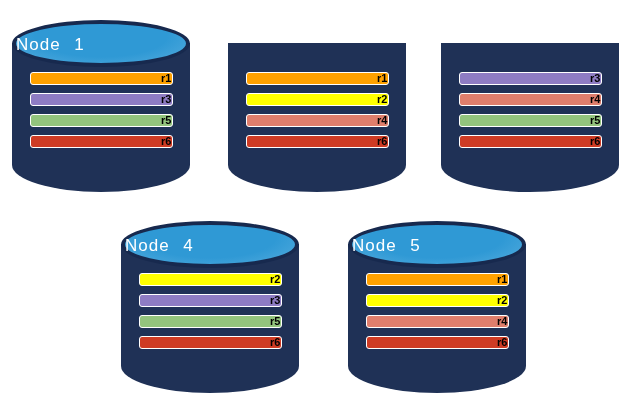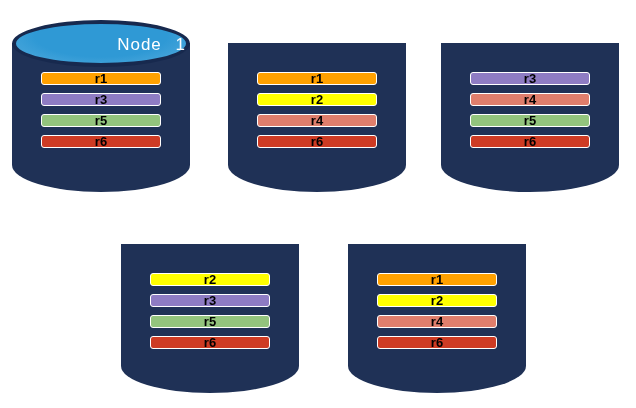--- a/index.html
+++ b/index.html
@@ -25,42 +25,42 @@
     border-radius: 0 0 50% 50% / 0 0 27px 27px;
   }
   .cyl-top {
     position: absolute; left: 0; top: 0;
     width: 178px; height: 47px;
     box-sizing: border-box;
     border: 4px solid var(--cylinder-rim, #17294E);
     border-radius: 50%;
     background: radial-gradient(ellipse at 50% 30%,
                 var(--cylinder-top, #2F99D5) 55%, #54ACDE 100%);
-    display: flex; align-items: center; justify-content: flex-end;
+    display: flex; align-items: center; justify-content: flex-start;
   }
   .node-title {
     color: var(--node-title-color, #FFFFFF);
     font-size: 17px;
     letter-spacing: 1px;
     word-spacing: 8px;
     margin-top: 2px;
   }
   .bars {
     position: absolute; left: 0; top: 52px; width: 178px;
     display: flex; flex-direction: column;
     align-items: center; gap: 8px;
   }
   .bar {
     box-sizing: border-box;
-    width: 120px; height: 13px;
+    width: 143px; height: 13px;
     border: 1px solid var(--bar-border, #FFFFFF);
     border-radius: 3px;
     color: var(--bar-text-color, #000000);
-    font-size: 13px; font-weight: bold;
-    line-height: 11px; text-align: center;
+    font-size: 11px; font-weight: bold;
+    line-height: 11px; text-align: right;
   }
 </style>
 </head>
 <body>
 
 <div class="canvas">
 
   <div class="node n0">
     <div class="cyl-body"></div>
     <div class="cyl-top">
@@ -89,30 +89,36 @@
     <div class="bars">
       <div class="bar" style="background-color: rgb(142, 124, 195);">r3</div>
       <div class="bar" style="background-color: rgb(223, 126, 108);">r4</div>
       <div class="bar" style="background-color: rgb(147, 196, 125);">r5</div>
       <div class="bar" style="background-color: rgb(206, 59, 36);">r6</div>
     </div>
   </div>
 
   <div class="node n3">
     <div class="cyl-body"></div>
+    <div class="cyl-top">
+      <span class="node-title">Node 4</span>
+    </div>
     <div class="bars">
       <div class="bar" style="background-color: rgb(255, 255, 0);">r2</div>
       <div class="bar" style="background-color: rgb(142, 124, 195);">r3</div>
       <div class="bar" style="background-color: rgb(147, 196, 125);">r5</div>
       <div class="bar" style="background-color: rgb(206, 59, 36);">r6</div>
     </div>
   </div>
 
   <div class="node n4">
     <div class="cyl-body"></div>
+    <div class="cyl-top">
+      <span class="node-title">Node 5</span>
+    </div>
     <div class="bars">
       <div class="bar" style="background-color: rgb(255, 161, 0);">r1</div>
       <div class="bar" style="background-color: rgb(255, 255, 0);">r2</div>
       <div class="bar" style="background-color: rgb(223, 126, 108);">r4</div>
       <div class="bar" style="background-color: rgb(206, 59, 36);">r6</div>
     </div>
   </div>
 
 </div>
 

